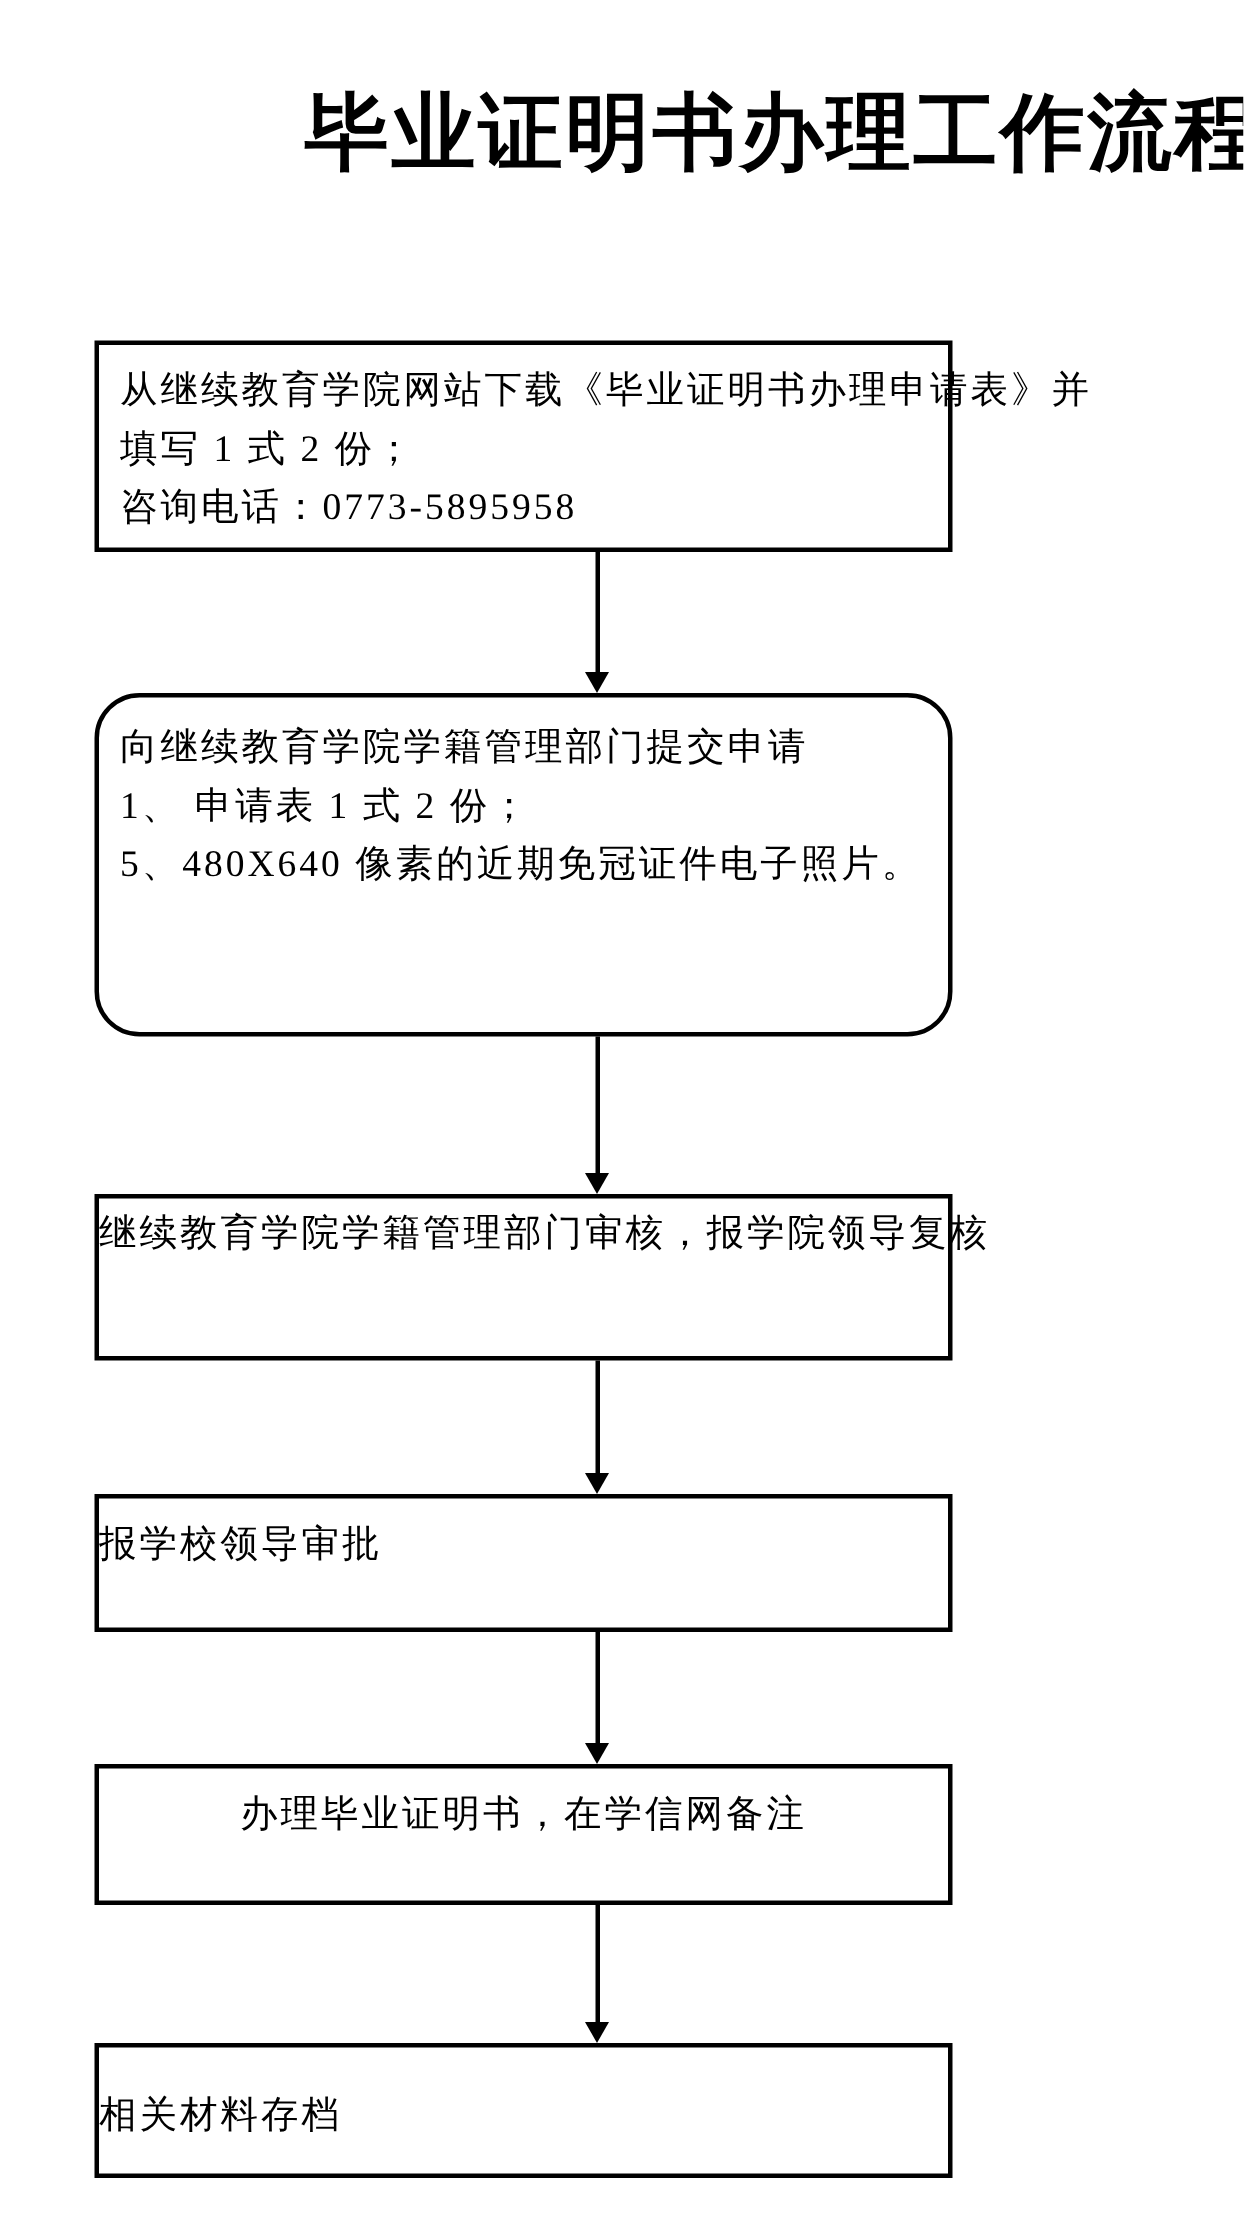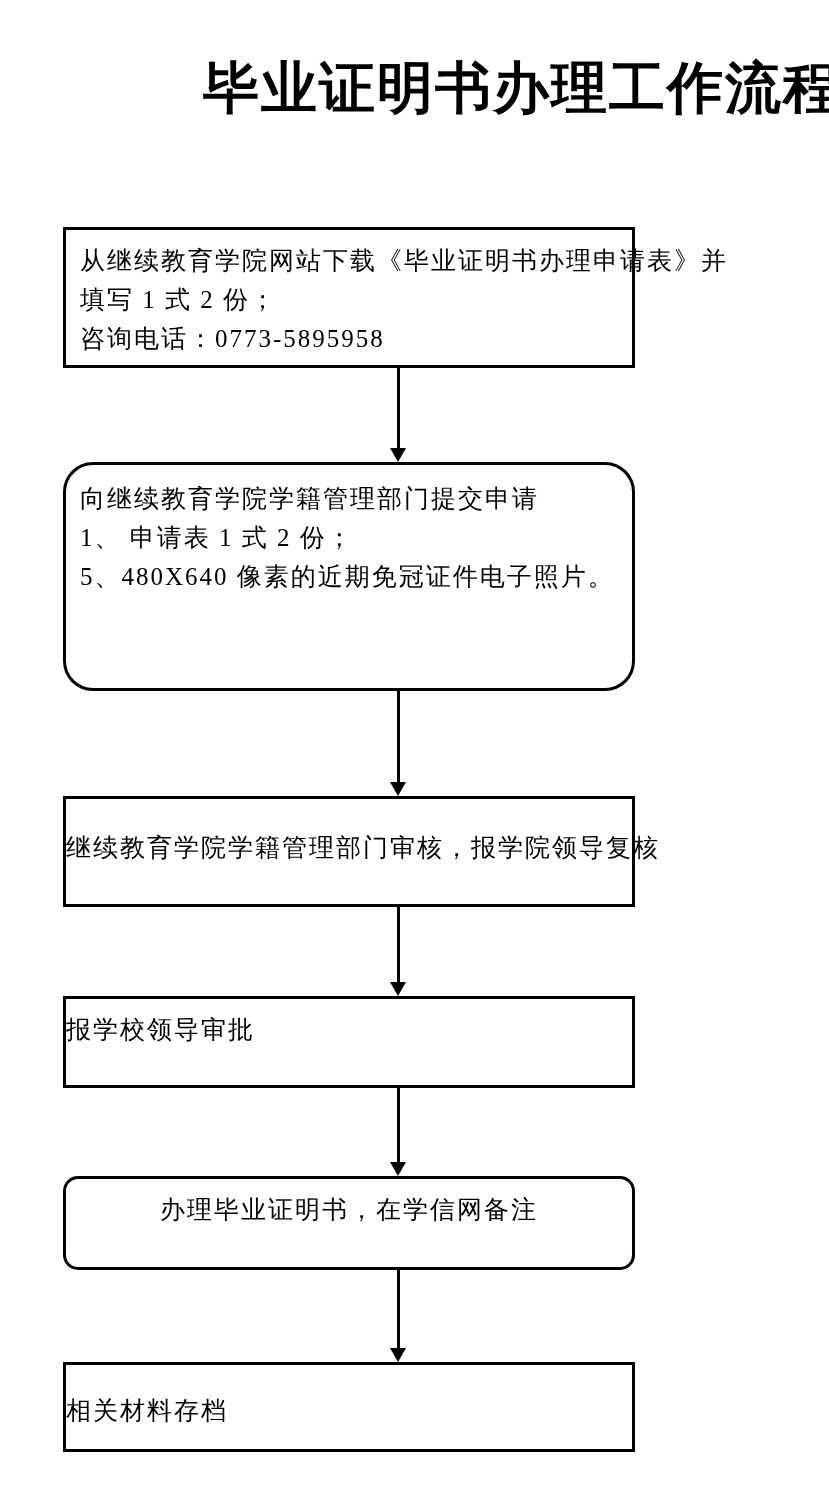--- a/index.html
+++ b/index.html
@@ -42,23 +42,23 @@
     width: 572px;
     border: 3px solid var(--ink);
     background: var(--bg);
     font-size: 25px;
     line-height: 39px;
     letter-spacing: 2px;
   }
   .box .bline { white-space: nowrap; }
   .box1 { top: 227px; height: 141px; padding: 11px 10px 0 14px; }
   .box2 { top: 462px; height: 229px; padding: 14px 10px 0 14px; border-radius: 30px; }
-  .box3 { top: 796px;  height: 111px; padding-top: 29px; text-align: center; }
+  .box3 { top: 796px;  height: 111px; padding-top: 4px; text-align: center; }
   .box4 { top: 996px;  height: 92px;  padding-top: 11px; text-align: left; }
-  .box5 { top: 1176px; height: 94px;  padding-top: 11px; text-align: center; border-radius: 15px; }
+  .box5 { top: 1176px; height: 94px;  padding-top: 11px; text-align: center; }
   .box6 { top: 1362px; height: 90px;  padding-top: 26px; }
   .arrow {
     position: absolute;
     left: 390px;
     width: 16px;
   }
   .a1 { top: 368px;  height: 94px; }
   .a2 { top: 691px;  height: 105px; }
   .a3 { top: 907px;  height: 89px; }
   .a4 { top: 1088px; height: 88px; }

